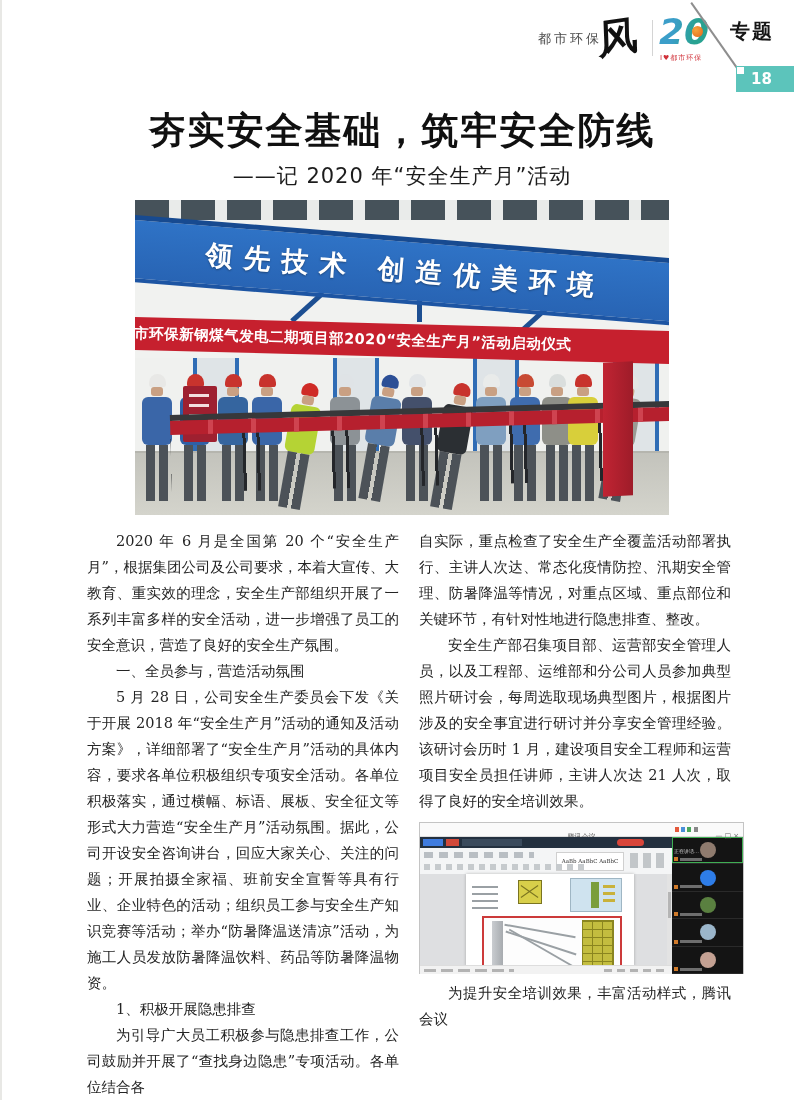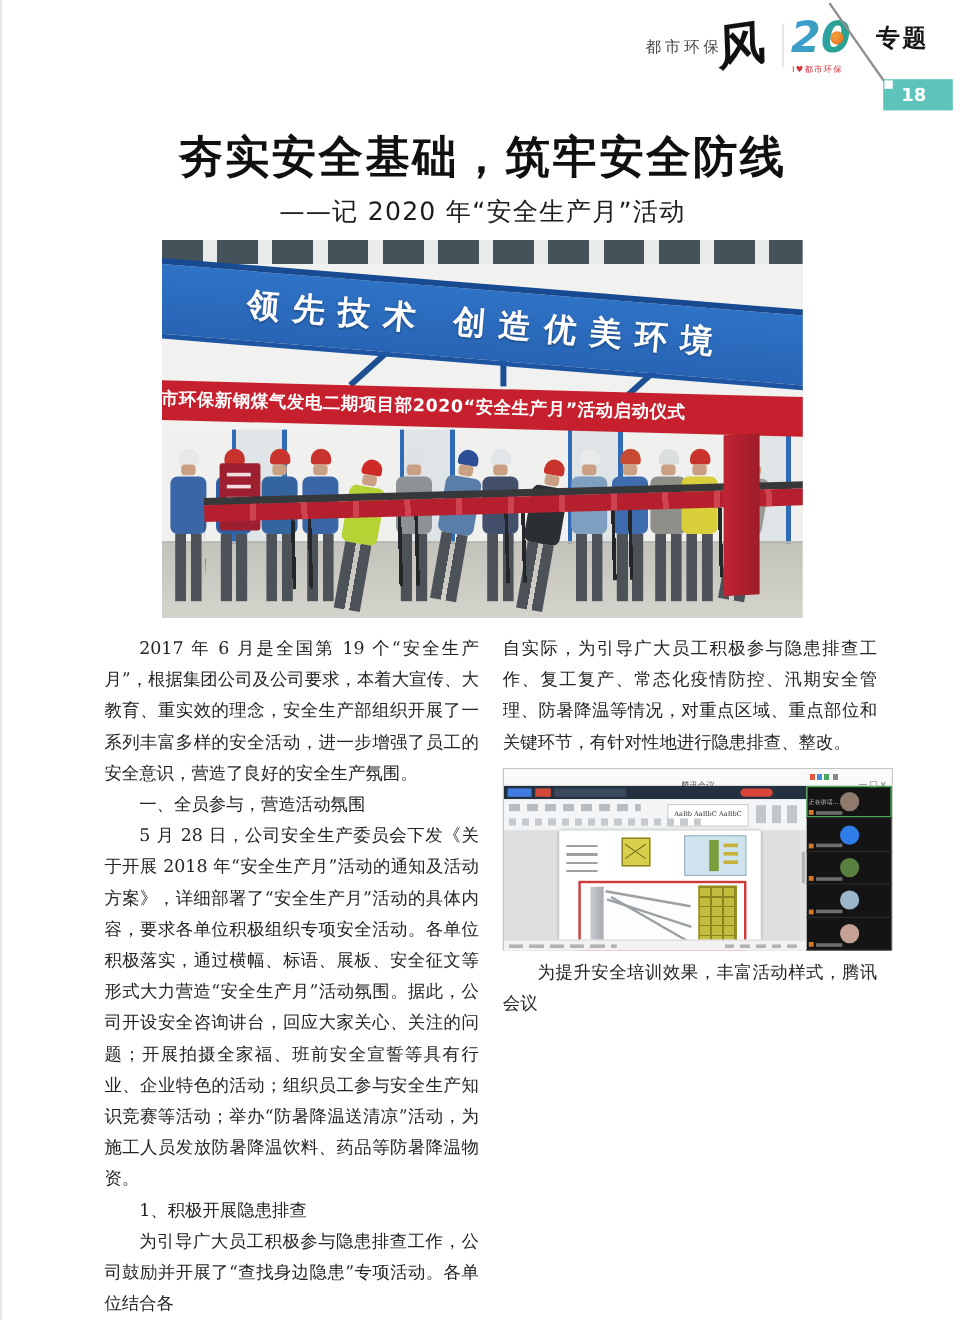--- a/index.html
+++ b/index.html
@@ -291,29 +291,30 @@
       </div>
     <div class="abs table-wrap">
       <div class="tabletop"></div>
       <div class="tablecloth"></div>
       <div class="tablelegs"></div>
     </div>
     <div class="abs ph-drape"></div>
   </div>
 
   <div class="abs col col-left">
-    <p class="ind">2017 年 6 月是全国第 19 个“安全生产月”，根据集团公司及公司要求，本着大宣传、大教育、重实效的理念，安全生产部组织开展了一系列丰富多样的安全活动，进一步增强了员工的安全意识，营造了良好的安全生产氛围。</p>
+    <p class="ind">2020 年 6 月是全国第 20 个“安全生产月”，根据集团公司及公司要求，本着大宣传、大教育、重实效的理念，安全生产部组织开展了一系列丰富多样的安全活动，进一步增强了员工的安全意识，营造了良好的安全生产氛围。</p>
     <p class="ind">一、全员参与，营造活动氛围</p>
     <p class="ind">5 月 28 日，公司安全生产委员会下发《关于开展 2018 年“安全生产月”活动的通知及活动方案》，详细部署了“安全生产月”活动的具体内容，要求各单位积极组织专项安全活动。各单位积极落实，通过横幅、标语、展板、安全征文等形式大力营造“安全生产月”活动氛围。据此，公司开设安全咨询讲台，回应大家关心、关注的问题；开展拍摄全家福、班前安全宣誓等具有行业、企业特色的活动；组织员工参与安全生产知识竞赛等活动；举办“防暑降温送清凉”活动，为施工人员发放防暑降温饮料、药品等防暑降温物资。</p>
     <p class="ind">1、积极开展隐患排查</p>
     <p class="ind">为引导广大员工积极参与隐患排查工作，公司鼓励并开展了“查找身边隐患”专项活动。各单位结合各</p>
   </div>
 
   <div class="abs col col-right">
-    <p>自实际，为引导广大员工积极参与隐患排查工作、复工复产、常态化疫情防控、汛期安全管理、防暑降温等情况，对重点区域、重点部位和关键环节，有针对性地进行隐患排查、整改。</p>
+    <p>自实际，重点检查了安全生产全覆盖活动部署执行、主讲人次达、常态化疫情防控、汛期安全管理、防暑降温等情况，对重点区域、重点部位和关键环节，有针对性地进行隐患排查、整改。</p>
+    <p class="ind">安全生产部召集项目部、运营部安全管理人员，以及工程部、运维部和分公司人员参加典型照片研讨会，每周选取现场典型图片，根据图片涉及的安全事宜进行研讨并分享安全管理经验。该研讨会历时 1 月，建设项目安全工程师和运营项目安全员担任讲师，主讲人次达 21 人次，取得了良好的安全培训效果。</p>
 
     <div class="meeting">
       <div class="m-titlebar">
         <div class="m-title">腾讯会议</div>
         <div class="m-icons"></div>
         <div class="m-controls"><span>—</span><span>□</span><span>×</span></div>
       </div>
       <div class="m-body">
         <div class="m-app">
           <div class="m-tabs">

